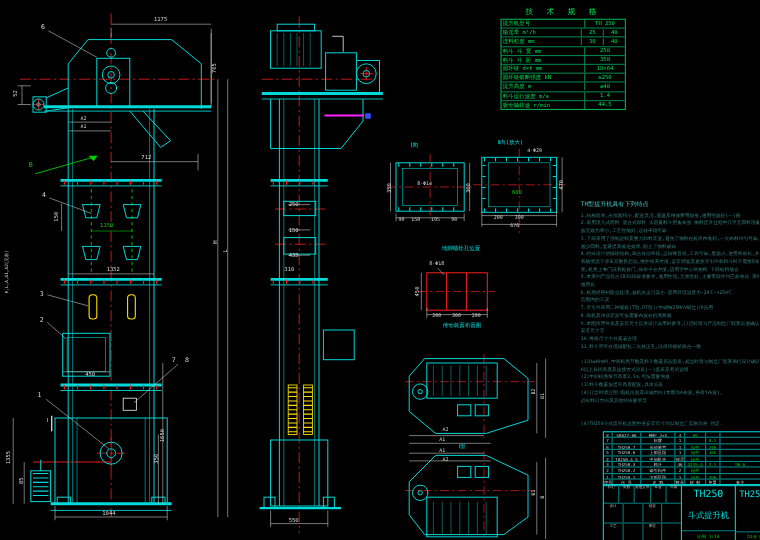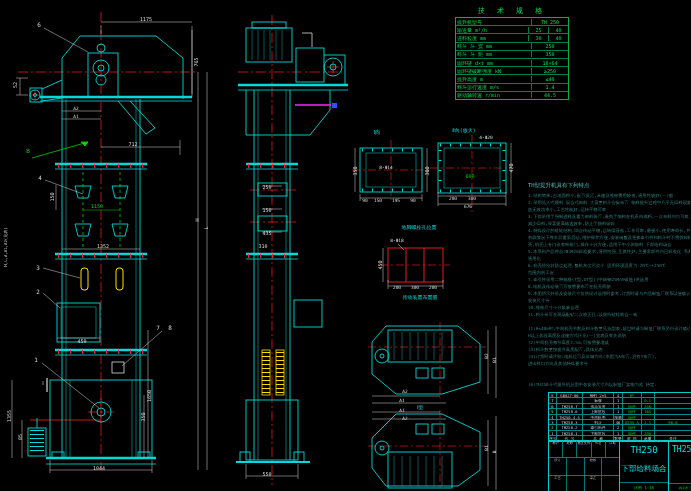--- a/index.html
+++ b/index.html
@@ -533,21 +533,21 @@
         </div>
         <div class="trow">
           <div class="tcell">工艺</div>
           <div class="tcell"></div>
           <div class="tcell">审定</div>
           <div class="tcell"></div>
         </div>
       </div>
   <div class="tmid">
     <div class="model">TH250</div>
-    <div class="pname">下部给料场合</div>
+    <div class="pname">斗式提升机</div>
     <div class="scale">比例 1:10</div>
   </div>
   <div class="tright">
     <div class="dno">TH250</div>
     <div class="sheet">共1张 第1张</div>
   </div>
 </div>
 
 </div>
 

